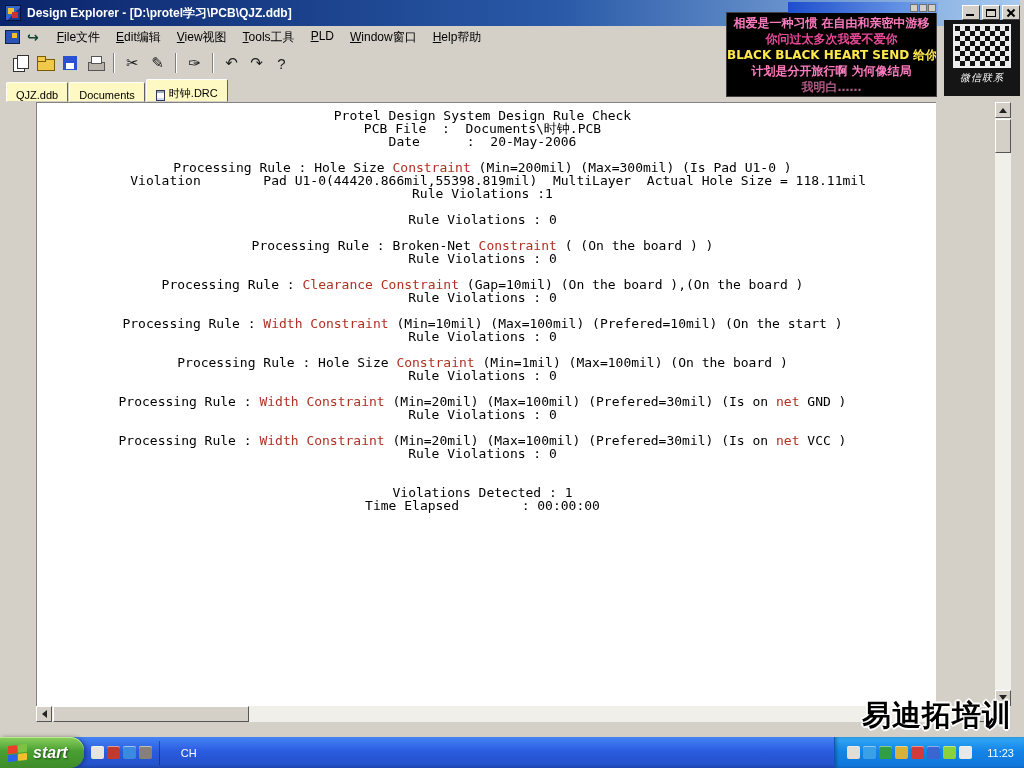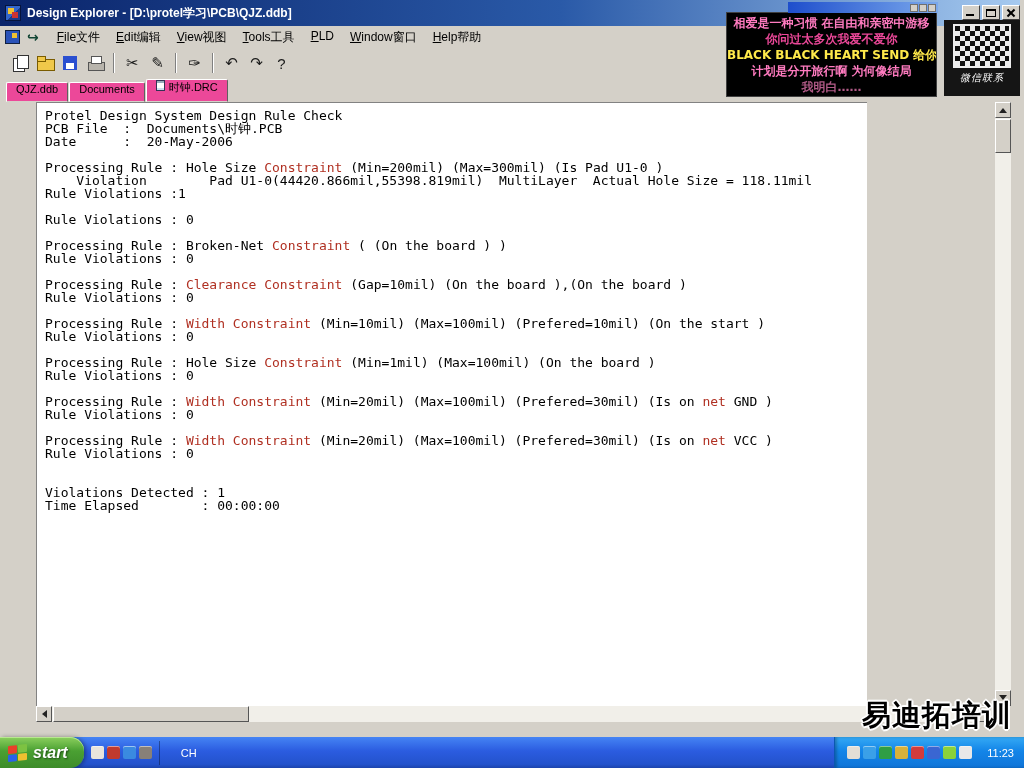--- a/index.html
+++ b/index.html
@@ -42,29 +42,29 @@
   .ic-pages::before { left:1px; top:3px; } .ic-pages::after { left:5px; top:0; }
   .ic-folder::before { content:""; position:absolute; left:0; top:4px; width:16px; height:10px; background:#f0c84a; border:1px solid #7a5c00; }
   .ic-folder::after  { content:""; position:absolute; left:0; top:1px; width:7px; height:4px; background:#f0c84a; border:1px solid #7a5c00; }
   .ic-floppy::before { content:""; position:absolute; left:1px; top:1px; width:14px; height:14px; background:#2a4fd0; }
   .ic-floppy::after  { content:""; position:absolute; left:4px; top:8px; width:8px; height:6px; background:#fff; }
   .ic-printer::before { content:""; position:absolute; left:1px; top:7px; width:15px; height:7px; background:#b8b4ac; border:1px solid #555; }
   .ic-printer::after  { content:""; position:absolute; left:4px; top:1px; width:9px; height:6px; background:#fff; border:1px solid #555; }
 
   
   .tabbar { position:absolute; left:0; top:78px; width:1024px; height:24px; display:flex; align-items:flex-end; padding-left:6px; }
-  .tab { height:20px; display:flex; align-items:flex-start; padding:0 9px; font-size:11px; background:#ec4899;
+  .tab { height:20px; display:flex; align-items:flex-end; padding:0 9px; font-size:11px; background:#fef9c3;
     border:1px solid; border-color:#fff #606060 #d4d0c8 #fff; border-radius:2px 2px 0 0; margin-right:1px; }
   .tab.active { height:23px; z-index:2; }
   .tab-doc-icon { width:9px; height:11px; background:#fff; border:1px solid #335; margin-right:4px;
     box-shadow:inset 0 2px 0 #9ab, inset 0 -2px 0 #cde; }
 
   
-  .content { position:absolute; left:36px; top:102px; width:831px; height:604px; background:#fff;
-    border-top:1px solid #828282; border-left:1px solid #828282; padding:6px 16px 0 8px; overflow:hidden; }
+  .content { position:absolute; left:36px; top:102px; width:900px; height:604px; background:#fff;
+    border-top:1px solid #828282; border-left:1px solid #828282; padding:6px 16px 0 8px; overflow:hidden;text-align:center; }
   .rline { font:13px/13px "DejaVu Sans Mono",monospace; white-space:pre; color:#000; }
   .rline .red { color:var(--red-color,#b03022); }
 
   
   .vscroll { position:absolute; left:995px; top:102px; width:16px; height:604px; background:#f1efe9; }
   .hscroll { position:absolute; left:36px; top:706px; width:959px; height:16px; background:#f1efe9; }
   .sb-btn { width:16px; height:16px; background:#d4d0c8; border:1px solid; border-color:#fff #555 #555 #fff;
     display:flex; align-items:center; justify-content:center; position:absolute; }
   .sb-up{ top:0; left:0; } .sb-down{ bottom:0; left:0; } .sb-left{ left:0; top:0; } .sb-right{ right:0; top:0; }
   .vthumb { position:absolute; left:0; top:17px; width:16px; height:34px; background:#d4d0c8; border:1px solid; border-color:#fff #555 #555 #fff; }

